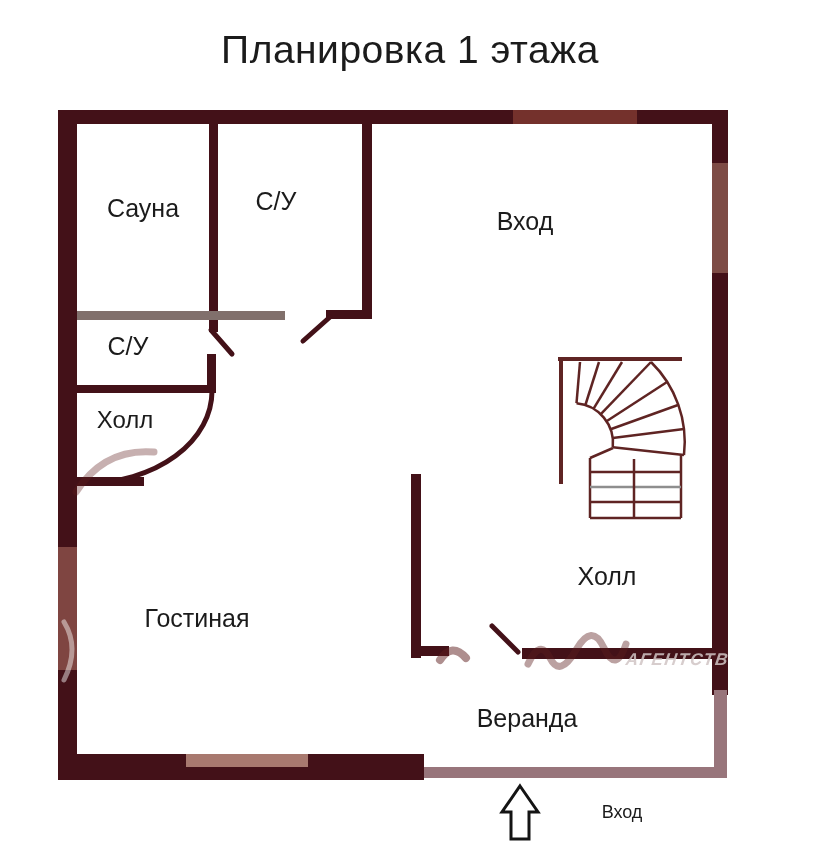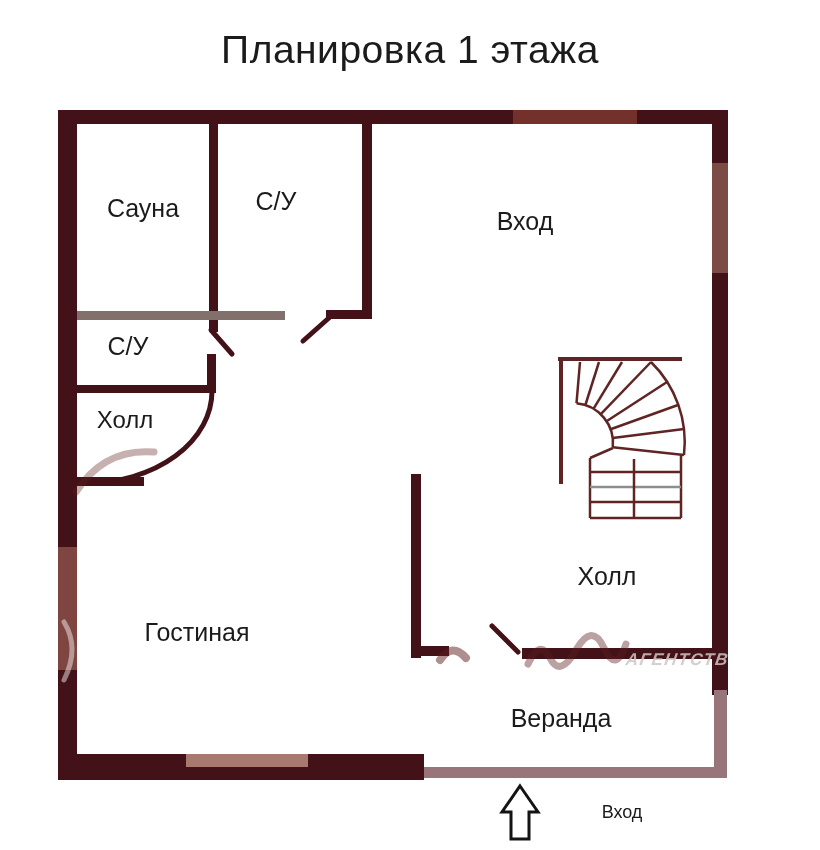--- a/index.html
+++ b/index.html
@@ -113,20 +113,20 @@
       <path d="M 76 492 q 28 -44 78 -40" stroke="rgba(94,30,30,0.35)" stroke-width="7"></path>
       <path d="M 64 622 q 16 26 0 58" stroke="rgba(255,255,255,0.45)" stroke-width="5"></path>
     </g>
   </svg>
 
   <div class="room-label" style="left:143px;top:208px">Сауна</div>
   <div class="room-label" style="left:276px;top:201px">С/У</div>
   <div class="room-label" style="left:525px;top:221px">Вход</div>
   <div class="room-label" style="left:128px;top:346px">С/У</div>
   <div class="room-label" style="left:125px;top:420px;font-size:24px">Холл</div>
-  <div class="room-label" style="left:197px;top:632px">Гостиная</div>
+  <div class="room-label" style="left:197px;top:618px">Гостиная</div>
   <div class="room-label" style="left:607px;top:576px">Холл</div>
-  <div class="room-label" style="left:561px;top:718px">Веранда</div>
+  <div class="room-label" style="left:527px;top:718px">Веранда</div>
   <div class="room-label small" style="left:622px;top:812px">Вход</div>
 
   <div class="wm-caps">АГЕНТСТВ</div>
 
 </div>
 
 </body></html>

